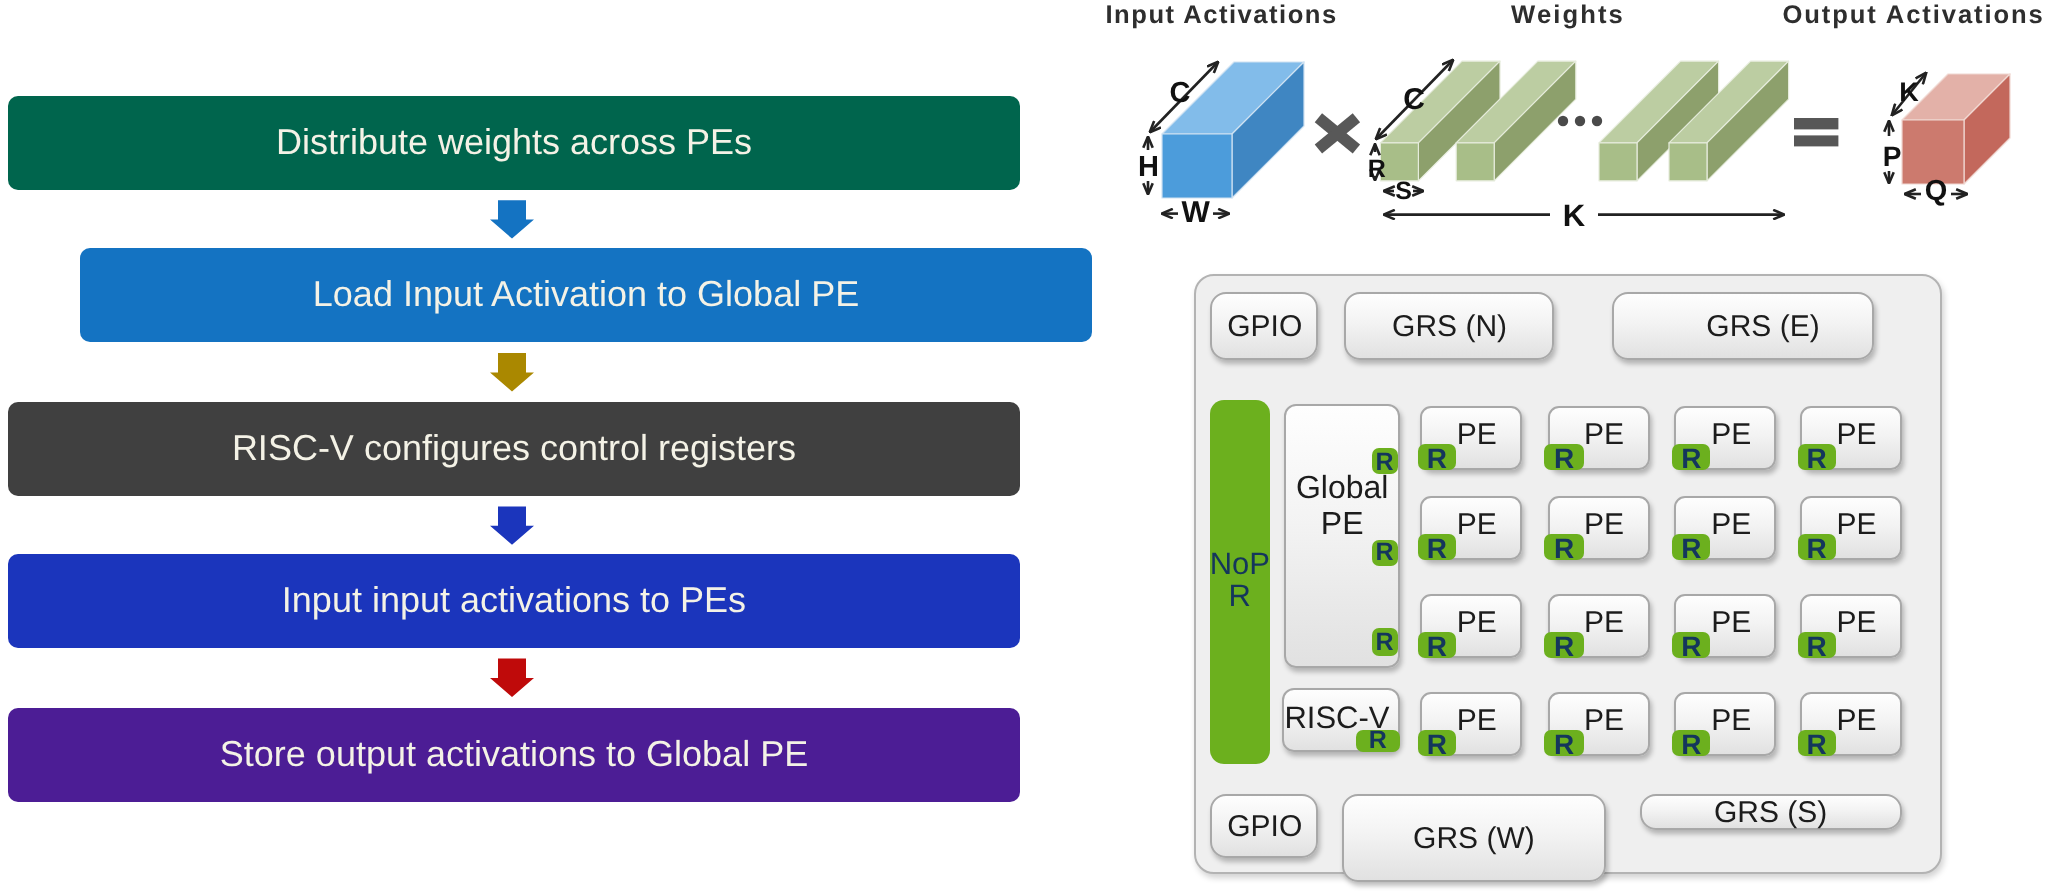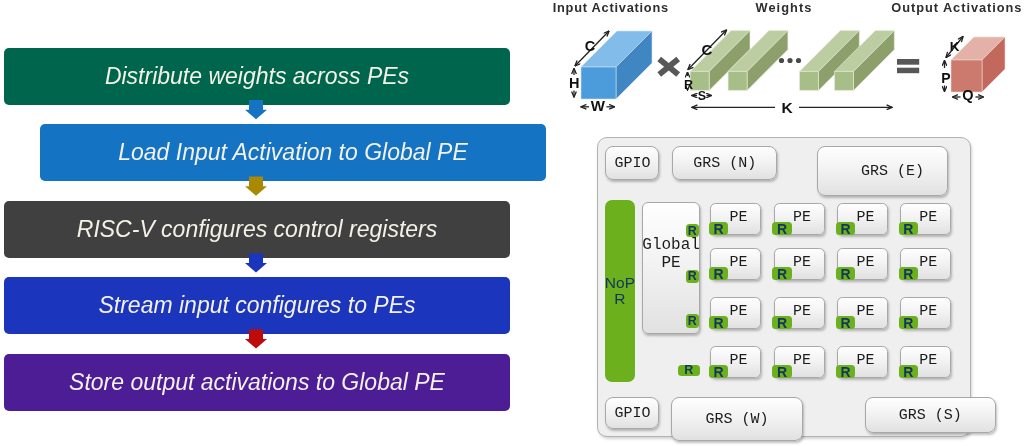--- a/index.html
+++ b/index.html
@@ -1,61 +1,62 @@
 <!DOCTYPE html>
 <html><head>
 <meta charset="utf-8">
 <style>
 * { margin:0; padding:0; box-sizing:border-box; }
 html,body { width:1024px; height:446px; background:#fff; font-family:"Liberation Sans", sans-serif; overflow:hidden; }
 #page { position:relative; width:1024px; height:446px; }
-.bar { position:absolute; left:4px; width:506px; height:57px; border-radius:5px;
+.bar { position:absolute; left:4px; width:506px; height:47px; border-radius:5px;
   display:flex; align-items:center; justify-content:center;
-  color:#F4F2E6; font-size:23px; letter-spacing:0px;font-style:italic; }
+  color:#F4F2E6; font-size:18px; letter-spacing:0px; }
 #chip { position:absolute; left:597px; top:137px; width:374px; height:300px;
   background:#efefef; border:1.4px solid #b3b3b3; border-radius:10px;
   box-shadow:1px 2px 3px rgba(0,0,0,0.18); }
 .gb { position:absolute; background:linear-gradient(180deg,#fefefe 0%,#f3f3f3 45%,#e1e1e1 100%);
   border:1px solid #a8a8a8; border-radius:8px; box-shadow:1px 2px 2.5px rgba(0,0,0,0.25);
-  display:flex; align-items:center; justify-content:center; color:#1c1c1c; font-size:15px;font-family:Liberation Mono, monospace; }
+  display:flex; align-items:center; justify-content:center; color:#1c1c1c; font-size:15px; }
 .rsq { position:absolute; background:#6CB01E; border-radius:3.5px;
   display:flex; align-items:center; justify-content:center;
   color:#14365C; font-weight:bold; font-size:12.5px; z-index:5; }
 </style>
 </head>
 <body>
 <div id="page">
 
   <div class="bar" style="top:48px;   background:#00654D;">Distribute weights across PEs</div>
   <div class="bar" style="top:124.4px;background:#1473C2;margin-left:36px;">Load Input Activation to Global PE</div>
   <div class="bar" style="top:200.8px;background:#404040;">RISC-V configures control registers</div>
-  <div class="bar" style="top:277.2px;background:#1B35BC;">Stream input configures to PEs</div>
+  <div class="bar" style="top:277.2px;background:#1B35BC;">Input input activations to PEs</div>
   <div class="bar" style="top:353.6px;background:#4c1d95;">Store output activations to Global PE</div>
 
   <div id="chip">
     <div class="gb" style="left:7.4px;  top:8.1px; width:54px;    height:34px;">GPIO</div>
     <div class="gb" style="left:74.3px; top:8.1px; width:105px; height:34px;">GRS (N)</div>
-    <div class="gb" style="left:219px;top:8.1px; width:131px;   height:50px;padding-left:20px;">GRS (E)</div>
+    <div class="gb" style="left:208px;top:8.1px; width:131px;   height:34px;padding-left:20px;">GRS (E)</div>
 
     <div class="gb" style="left:7.4px;  top:259px; width:54px;    height:32.3px;">GPIO</div>
     <div class="gb" style="left:72.8px; top:259px; width:132.3px; height:44px;">GRS (W)</div>
-    <div class="gb" style="left:221.9px;top:259px; width:130.8px; height:36px;margin-left:45px;">GRS (S)</div>
+    <div class="gb" style="left:221.9px;top:259px; width:130.8px; height:18px;">GRS (S)</div>
 
     <div id="nop" style="position:absolute;left:6.9px;top:61.5px;width:30px;height:182.5px;
       background:#6CB01E;border-radius:7px;display:flex;flex-direction:column;
       align-items:center;justify-content:center;color:#14365C;font-size:15.5px;line-height:15.5px;">
       <span>NoP</span>
         <span>R</span>
       </div>
 
     <div class="gb" style="left:43.8px;top:64.2px;width:58.6px;height:131.4px;border-radius:6px;
       align-items:flex-start;">
         <div style="margin-top:33px;text-align:center;font-size:16px;line-height:18px;">Global<br>PE</div>
       </div>
 
+    <div class="gb" style="left:42.7px;top:205.8px;width:58.9px;height:31.9px;border-radius:6px;justify-content:flex-start;padding-left:0.5px;font-size:15.5px;">RISC-V</div>
     <div class="rsq" style="left:79.8px;top:226.9px;width:22.1px;height:11.2px;line-height:11px;">R</div>
 
     <div class="rsq" style="left:87.8px;top:86px;   width:13px;height:13.2px;">R</div>
     <div class="rsq" style="left:87.8px;top:131.6px;width:13px;height:13.2px;">R</div>
     <div class="rsq" style="left:87.8px;top:176.4px;width:13px;height:13.2px;">R</div>
 
     <div class="gb" style="left:111.9px;top:64.6px;width:51px;height:32px;border-radius:5.5px;">
         <span style="margin-left:6px;margin-bottom:3px;">PE</span>
       </div>
     <div class="rsq" style="left:110.8px;top:84.4px;width:19.3px;height:12.9px;font-size:14px;">R</div>

